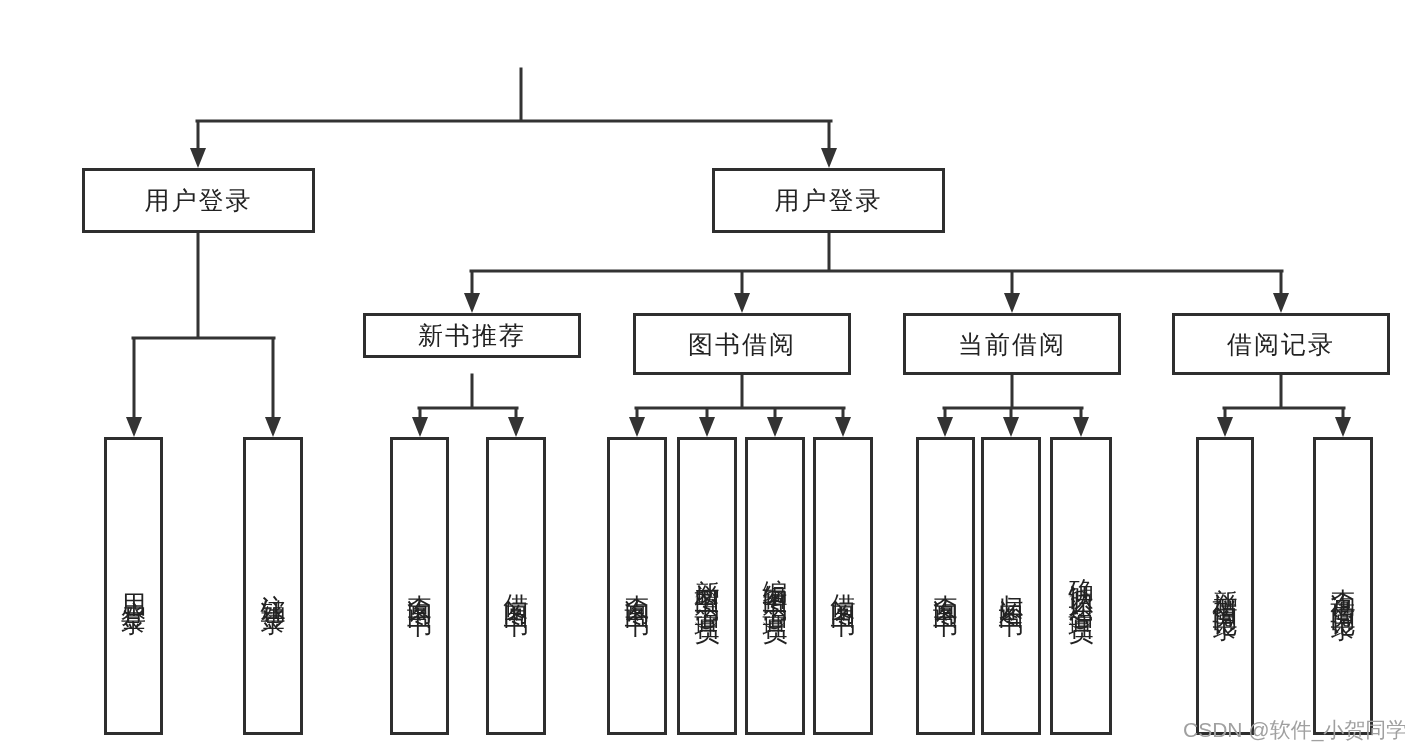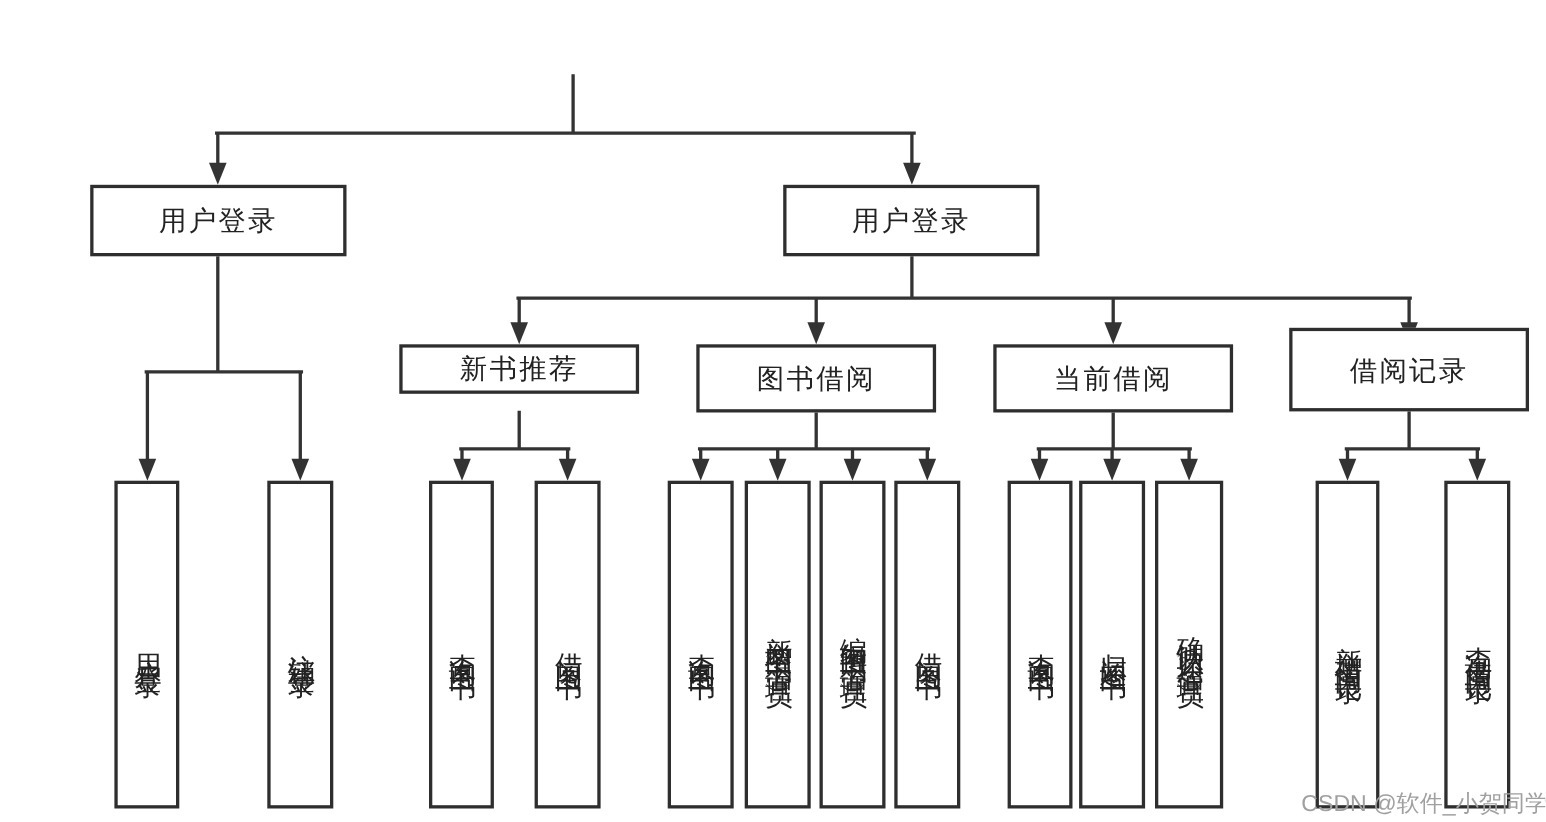--- a/index.html
+++ b/index.html
@@ -85,21 +85,21 @@
 
   <div class="node" style="left:363px;top:313px;width:218px;height:45px">
     <span class="hlabel">新书推荐</span>
   </div>
   <div class="node" style="left:903px;top:313px;width:218px;height:62px">
     <span class="hlabel">当前借阅</span>
   </div>
   <div class="node" style="left:633px;top:313px;width:218px;height:62px">
     <span class="hlabel">图书借阅</span>
   </div>
-  <div class="node" style="left:1172px;top:298px;width:218px;height:76px">
+  <div class="node" style="left:1172px;top:313px;width:218px;height:62px">
     <span class="hlabel">借阅记录</span>
   </div>
 
   <div class="node vbox" style="left:104px;width:59px">
     <span class="vlabel">用户登录</span>
   </div>
   <div class="node vbox" style="left:243px;width:60px">
     <span class="vlabel">注销登录</span>
   </div>
 

